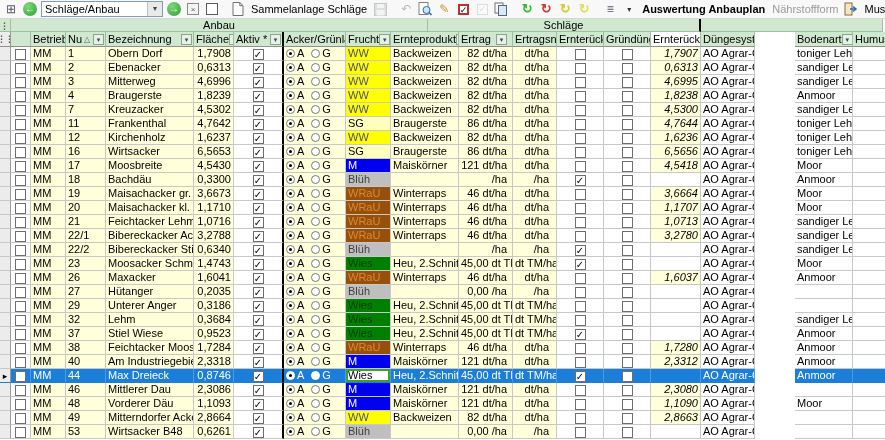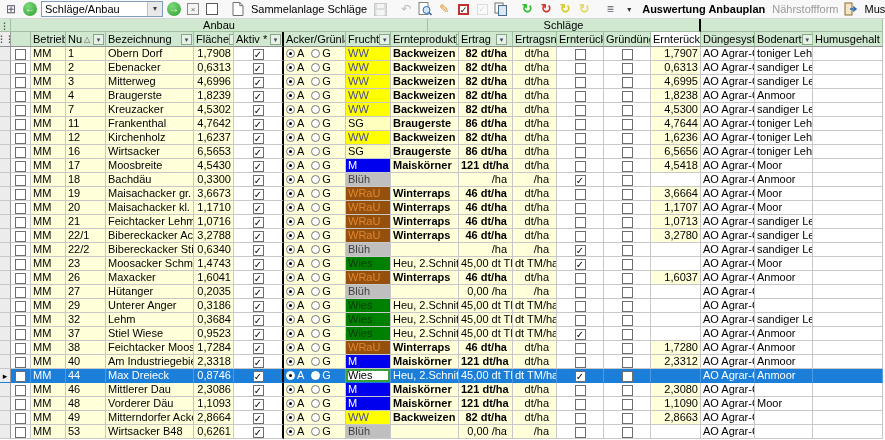--- a/index.html
+++ b/index.html
@@ -31,41 +31,41 @@
   .hcell{box-sizing:border-box;height:15px;background:#cfe8cf;border-right:1px solid #9fbf9f;border-bottom:1px solid #8f8f8f;display:flex;align-items:center;padding:0 1px 0 2px;overflow:hidden;white-space:nowrap;}
   .filt{flex:0 0 auto;margin-left:auto;width:11px;height:11px;border:1px solid #8aa58a;background:#e6f2e6;font-size:7px;line-height:10px;text-align:center;color:#446;box-sizing:border-box;}
   .sort{font-size:8px;color:#666;margin-left:2px;}
   .handle{color:#555;font-weight:bold;font-size:9px;letter-spacing:-1px;}
 
   .tr{height:14px;}
   .td{box-sizing:border-box;border-right:1px solid #c8c8c8;border-bottom:1px solid #c8c8c8;padding:0 2px;line-height:13px;overflow:hidden;white-space:nowrap;background:#ffffd9;}
   .td.white{background:#fff;}
   .num{text-align:right;}
   .center{text-align:center;padding:0;}
-  .b{font-weight:bold;}
+  .b{font-weight:normal;}
 
   
   .c-ind{flex:0 0 11px;width:11px;background:#ececec !important;border-right:1px solid #9a9a9a;padding:0;text-align:center;color:#000;}
   .c-sel{flex:0 0 20px;width:20px;}
   .c-betrieb{flex:0 0 35px;width:35px;}
   .c-nr{flex:0 0 40px;width:40px;}
   .c-bez{flex:0 0 88px;width:88px;}
   .c-flaeche{flex:0 0 40px;width:40px;}
   .c-aktiv{flex:0 0 50px;width:50px;}
   .c-ag{flex:0 0 62px;width:62px;}
   .c-frucht{flex:0 0 45px;width:45px;}
   .c-ep{flex:0 0 68px;width:68px;}
   .c-ertrag{flex:0 0 54px;width:54px;padding-right:5px;}
   .c-en{flex:0 0 44px;width:44px;padding-right:7px;}
   .c-ecb{flex:0 0 47px;width:47px;}
   .c-gcb{flex:0 0 47px;width:47px;}
   .c-ern{flex:0 0 50px;width:50px;background:#fff;}
-  .c-ern.filled{background:#ffffd9;}
+  .c-ern.filled{background:#ffffd9;font-style:italic;}
   .c-dng{flex:0 0 54px;width:54px;}
-  .c-bod{flex:0 0 58px;width:58px;}
+  .c-bod{flex:0 0 58px;width:58px;margin-left:40px;}
   .c-hum{flex:0 0 70px;width:70px;}
   .g1{flex:0 0 11px;width:11px;}
   .g2{flex:0 0 273px;width:273px;}
   .g3{flex:0 0 417px;width:417px;}
   .g4{flex:0 0 182px;width:182px;}
   .divR{border-right:2px solid #000 !important;}
 
   
   .cb{display:inline-block;width:11px;height:11px;border:1px solid #6e6e6e;background:#fff;font-size:10px;line-height:9px;text-align:center;vertical-align:middle;box-sizing:border-box;color:#000;}
   .radio{display:inline-block;width:9px;height:9px;border:1px solid #7a7a7a;border-radius:50%;background:#fff;position:relative;vertical-align:-1px;margin-right:2px;box-sizing:border-box;}

